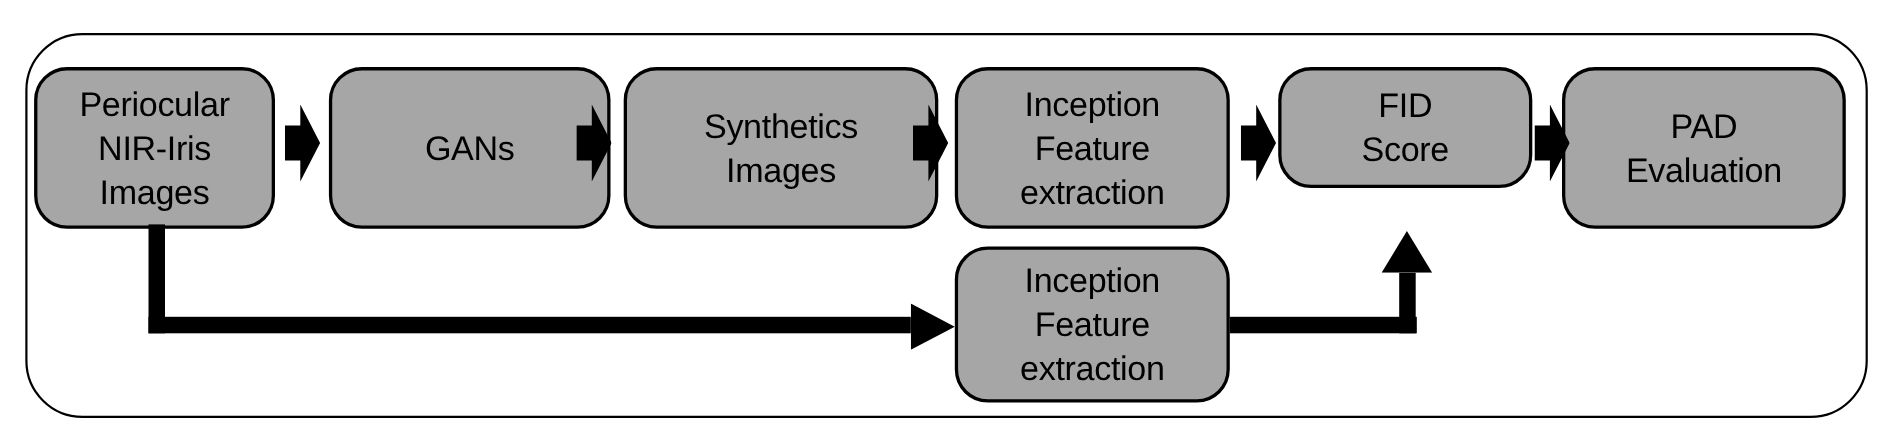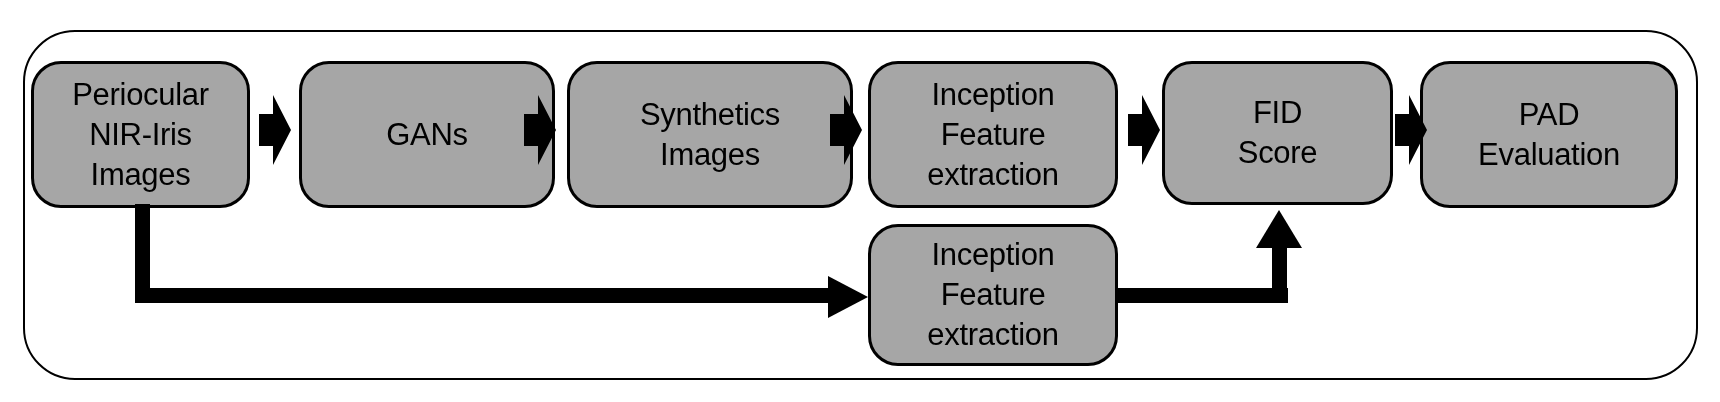--- a/index.html
+++ b/index.html
@@ -42,21 +42,21 @@
     font-size: 31px;
     line-height: 40px;
     letter-spacing: -0.3px;
     color: #000000;
   }
   
   .n1 { left: 31px;   top: 61px;  width: 219px; height: 147px; }
   .n2 { left: 299px;  top: 61px;  width: 256px; height: 147px; }
   .n3 { left: 567px;  top: 61px;  width: 286px; height: 147px; }
   .n4 { left: 868px;  top: 61px;  width: 250px; height: 147px; }
-  .n5 { left: 1162px; top: 61px;  width: 231px; height: 144px; }
+  .n5 { left: 1162px; top: 61px;  width: 231px; height: 110px; }
   .n6 { left: 1400px; top: 61px;  width: 258px; height: 147px; margin-left: 20px; }
   
   .n7 { left: 868px;  top: 224px; width: 250px; height: 142px; }
 
   .blockarrow {
     position: absolute;
     top: 95px;
     width: 32px;
     height: 70px;
   }

